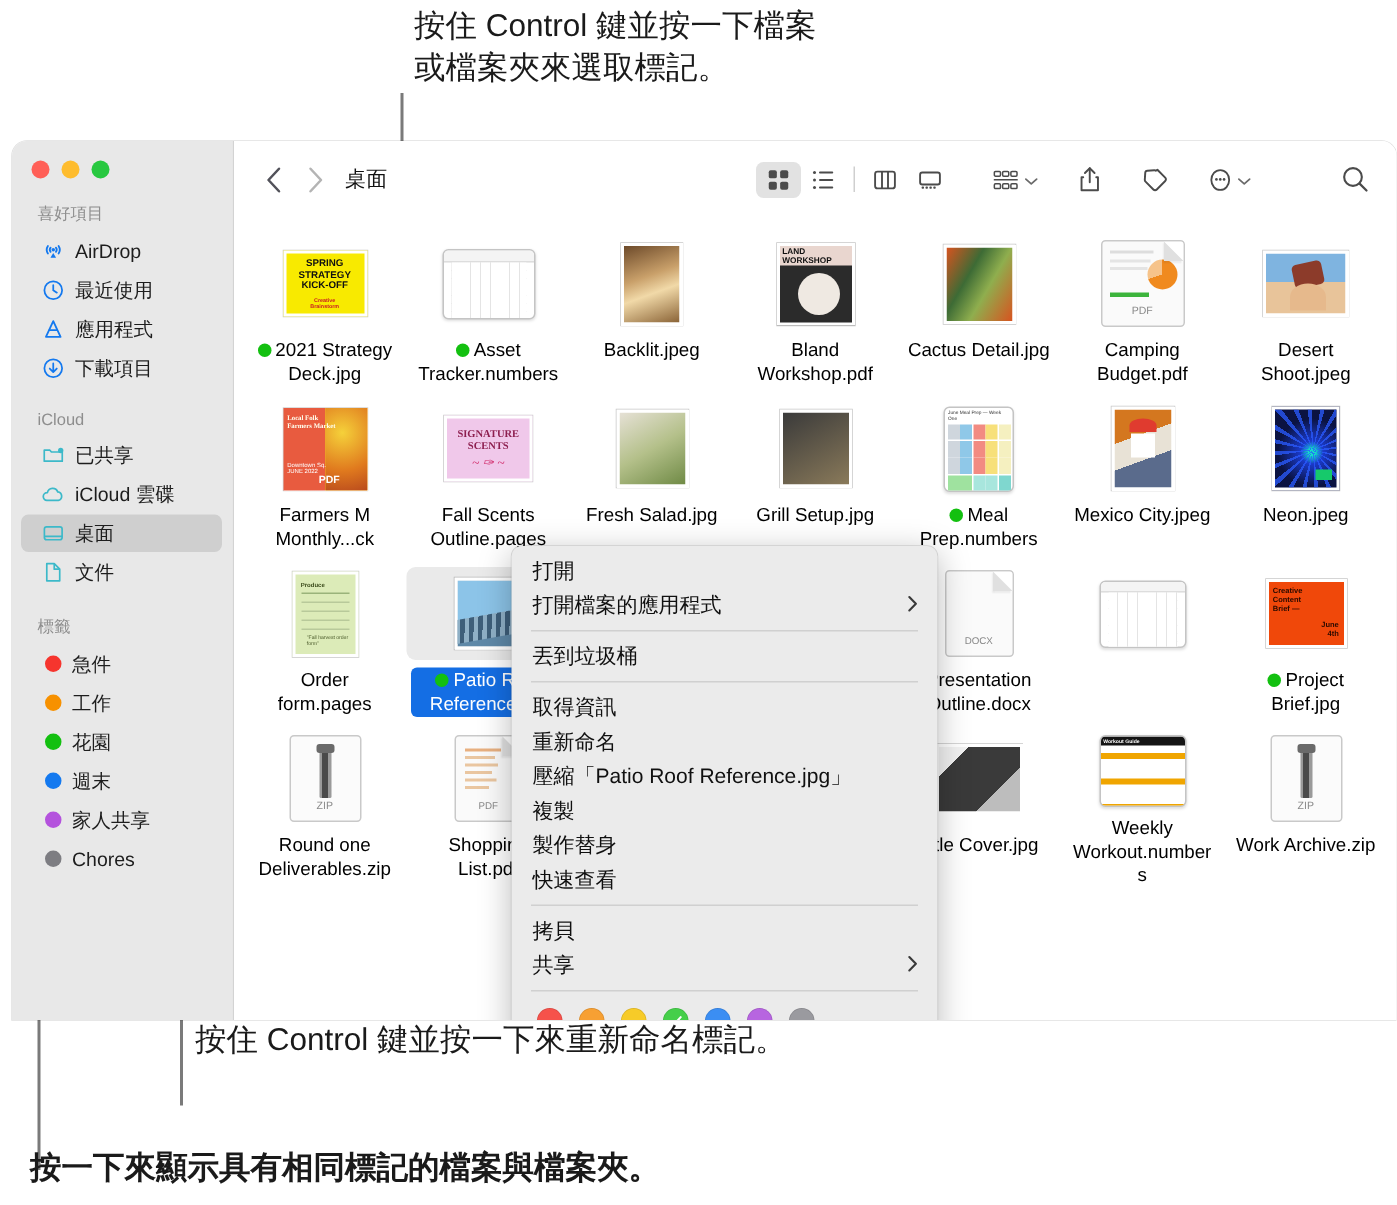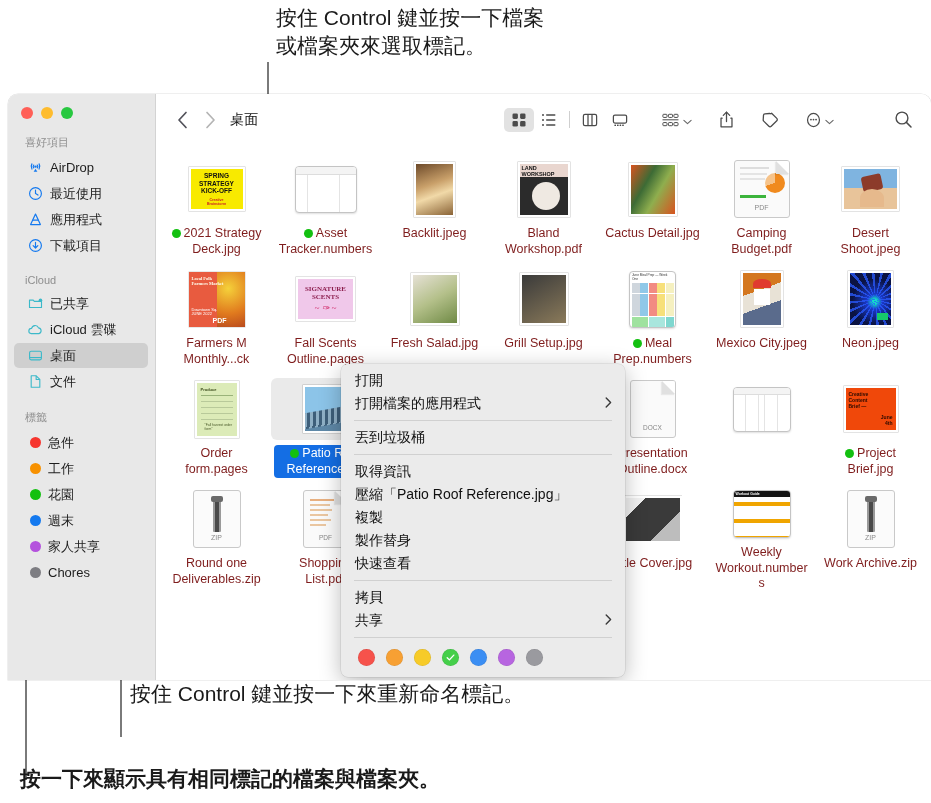--- a/index.html
+++ b/index.html
@@ -141,21 +141,21 @@
     align-items: center;
     padding-top: 5px;
   }
   .file-thumb-wrap {
     height: 62px; display: flex;
     align-items: center; justify-content: center;
     width: 100%;
   }
   .file-label {
     margin-top: 5px;
-    font-size: 12.5px; color: #7f1d1d;
+    font-size: 12.5px; color: #000000;
     text-align: center; line-height: 1.25;
     max-width: 104px; word-break: break-word;
     padding: 1px 4px; border-radius: 4px;
   }
   .file-label .lbl-dot {
     display: inline-block; width: 9px; height: 9px;
     border-radius: 50%; margin-right: 3px;
     vertical-align: -1px;
   }
   .file-cell.selected .file-thumb-wrap {
@@ -835,20 +835,23 @@
     <div class="cm-item">
       <span>丟到垃圾桶</span>
     </div>
 
     <div class="cm-sep"></div>
 
     <div class="cm-item">
       <span>取得資訊</span>
     </div>
     <div class="cm-item">
+      <span>重新命名</span>
+    </div>
+    <div class="cm-item">
       <span>壓縮「Patio Roof Reference.jpg」</span>
     </div>
     <div class="cm-item">
       <span>複製</span>
     </div>
     <div class="cm-item">
       <span>製作替身</span>
     </div>
     <div class="cm-item">
       <span>快速查看</span>

